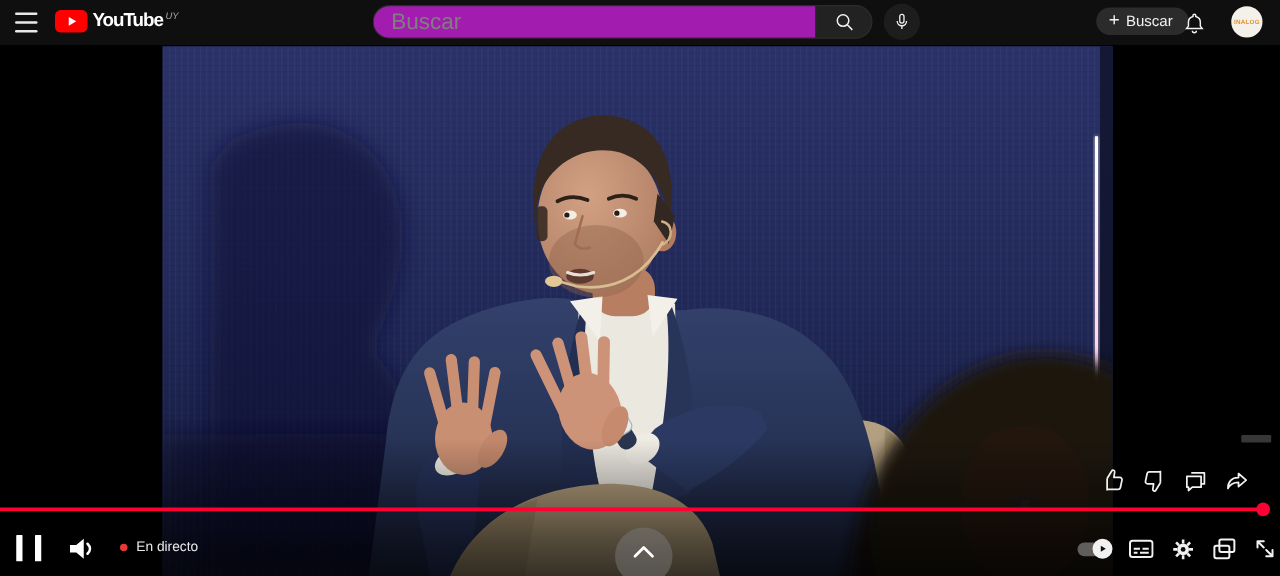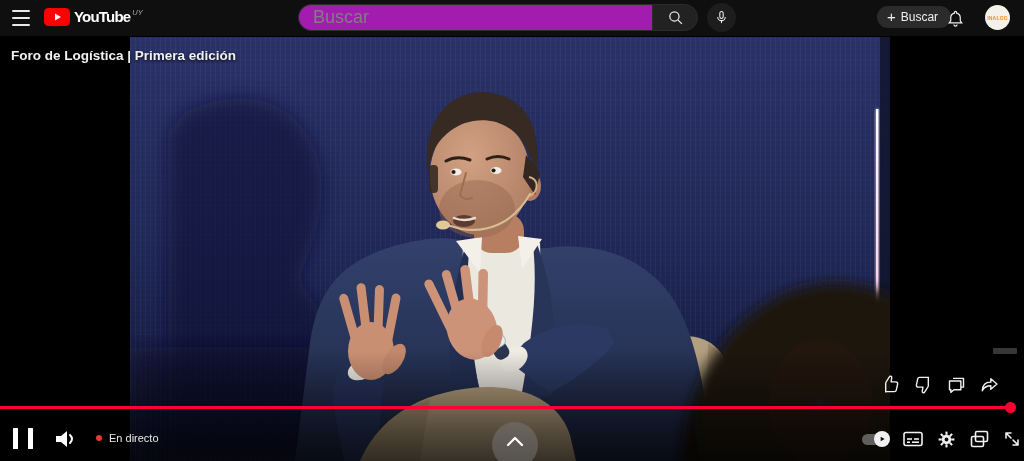--- a/index.html
+++ b/index.html
@@ -248,21 +248,20 @@
 
         <path d="M230 424 C 252 374 300 352 356 350 C 402 350 430 368 440 398 L 446 424 Z" fill="#b6a07e"></path>
         <path d="M230 424 C 244 392 268 372 300 362 L 290 424 Z" fill="#9c8867" opacity="0.6"></path>
       </g>
 
       <ellipse cx="706" cy="446" rx="158" ry="200" fill="url(#fgGrad)" filter="url(#blur6)"></ellipse>
     </svg>
   </div>
 
   <div class="bottom-shade"></div>
-  <div class="video-title">Foro de Logística | Primera edición</div>
   <div class="watermark"></div>
 
   <div class="engagement">
     <div class="eng-btn">
       <svg width="21" height="21" viewBox="0 0 24 24" fill="none" stroke="#f1f1f1" stroke-width="1.6" stroke-linejoin="round">
         <path d="M6.5 10v11M6.5 10l4.2-6.8c.8-1.4 3-.7 2.7 1.1L12.7 9h5.4c1.3 0 2.3 1.2 2 2.5l-1.5 7c-.2 1-1.1 1.6-2.1 1.6H6.5"></path>
       </svg>
     </div>
     <div class="eng-btn">
       <svg width="21" height="21" viewBox="0 0 24 24" fill="none" stroke="#f1f1f1" stroke-width="1.6" stroke-linejoin="round" transform="rotate(180)">

